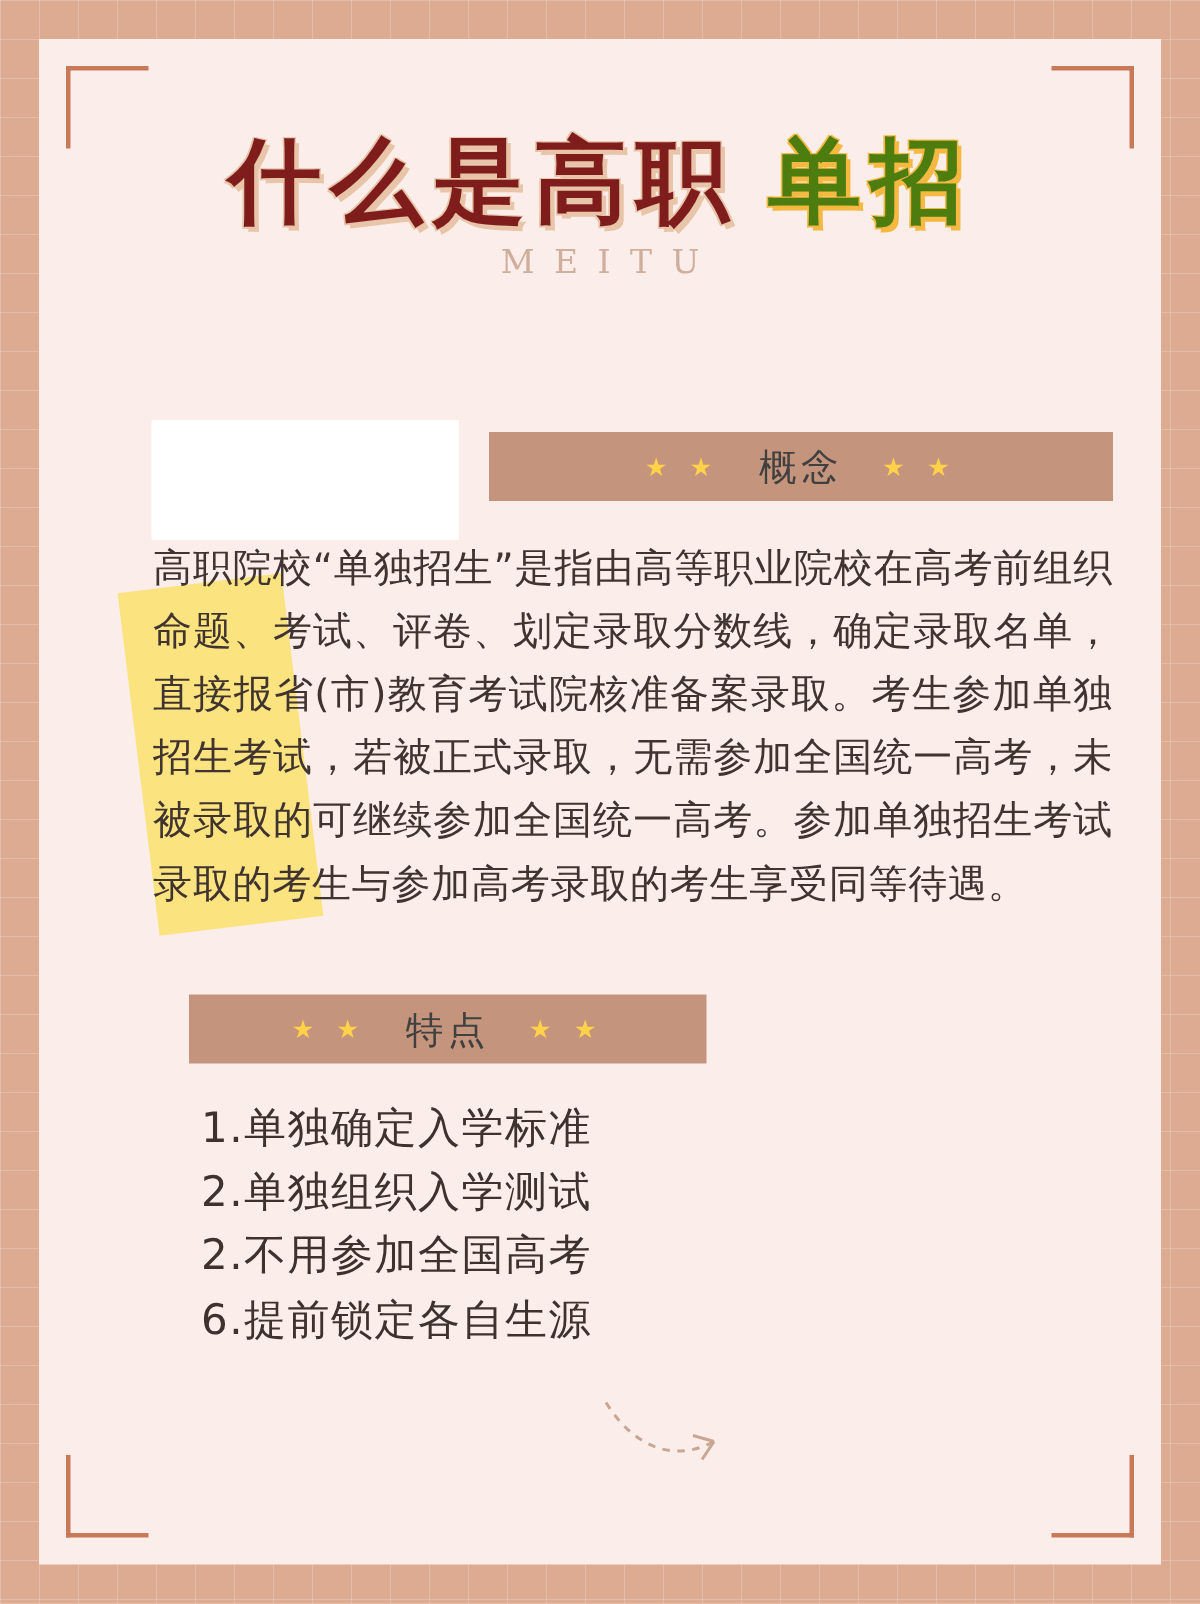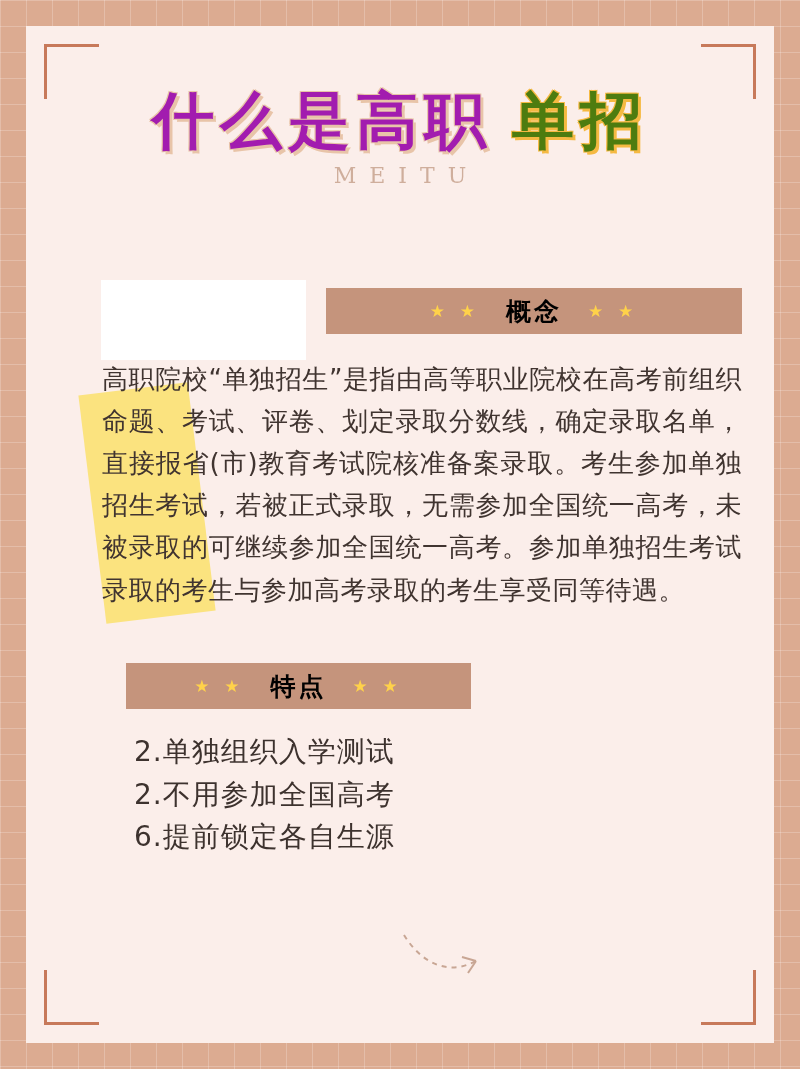--- a/index.html
+++ b/index.html
@@ -57,21 +57,21 @@
   }
   .title-line {
     display: inline-block;
     font-family: "DejaVu Sans", sans-serif;
     font-weight: bold;
     font-size: 62px;
     letter-spacing: 6px;
     line-height: 1.05;
   }
   .title-main {
-    color: #a21caf;
+    color: #7f1d1d;
     text-shadow:
       3px 3px 0 #e8c4a8,
       -1px -1px 0 #e8c4a8,
       1px -1px 0 #e8c4a8,
       -1px 1px 0 #e8c4a8;
   }
   .title-accent {
     color: #4d7c0f;
     margin-left: 20px;
     text-shadow:
@@ -93,23 +93,23 @@
   .ribbon {
     position: absolute;
     height: 46px;
     background: #c5947c;
     display: flex;
     align-items: center;
     justify-content: center;
     gap: 26px;
   }
   .ribbon .label {
-    color: #000000;
+    color: #404040;
     font-size: 25px;
-    font-weight: bold;
+    font-weight: normal;
     font-family: "DejaVu Sans", sans-serif;
     letter-spacing: 3px;
   }
   .stars {
     color: #ffd24a;
     font-size: 17px;
     letter-spacing: 5px;
   }
   #ribbon-concept { left: 300px; top: 262px; width: 416px; }
   #ribbon-feature { left: 100px; top: 637px; width: 345px; }
@@ -201,20 +201,21 @@
 
     <div id="concept-text">高职院校“单独招生”是指由高等职业院校在高考前组织命题、考试、评卷、划定录取分数线，确定录取名单，直接报省(市)教育考试院核准备案录取。考生参加单独招生考试，若被正式录取，无需参加全国统一高考，未被录取的可继续参加全国统一高考。参加单独招生考试录取的考生与参加高考录取的考生享受同等待遇。</div>
 
     <div class="ribbon" id="ribbon-feature">
       <span class="stars">★ ★</span>
       <span class="label">特点</span>
       <span class="stars">★ ★</span>
     </div>
 
     <ul id="feature-list">
+      <li>1.单独确定入学标准</li>
       <li>2.单独组织入学测试</li>
       <li>2.不用参加全国高考</li>
       <li>6.提前锁定各自生源</li>
     </ul>
 
     <svg id="doodle" viewBox="0 0 80 52">
       <path d="M2 4 C 18 30, 44 46, 74 30" fill="none" stroke="#c8a694" stroke-width="2" stroke-dasharray="5 5"></path>
       <path d="M74 30 L 60 26 M74 30 L 66 42" fill="none" stroke="#c8a694" stroke-width="2"></path>
     </svg>
 

